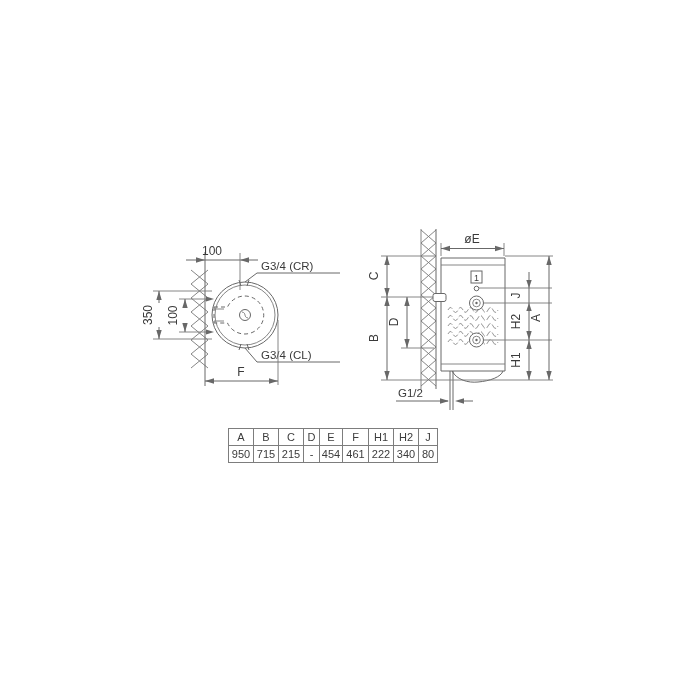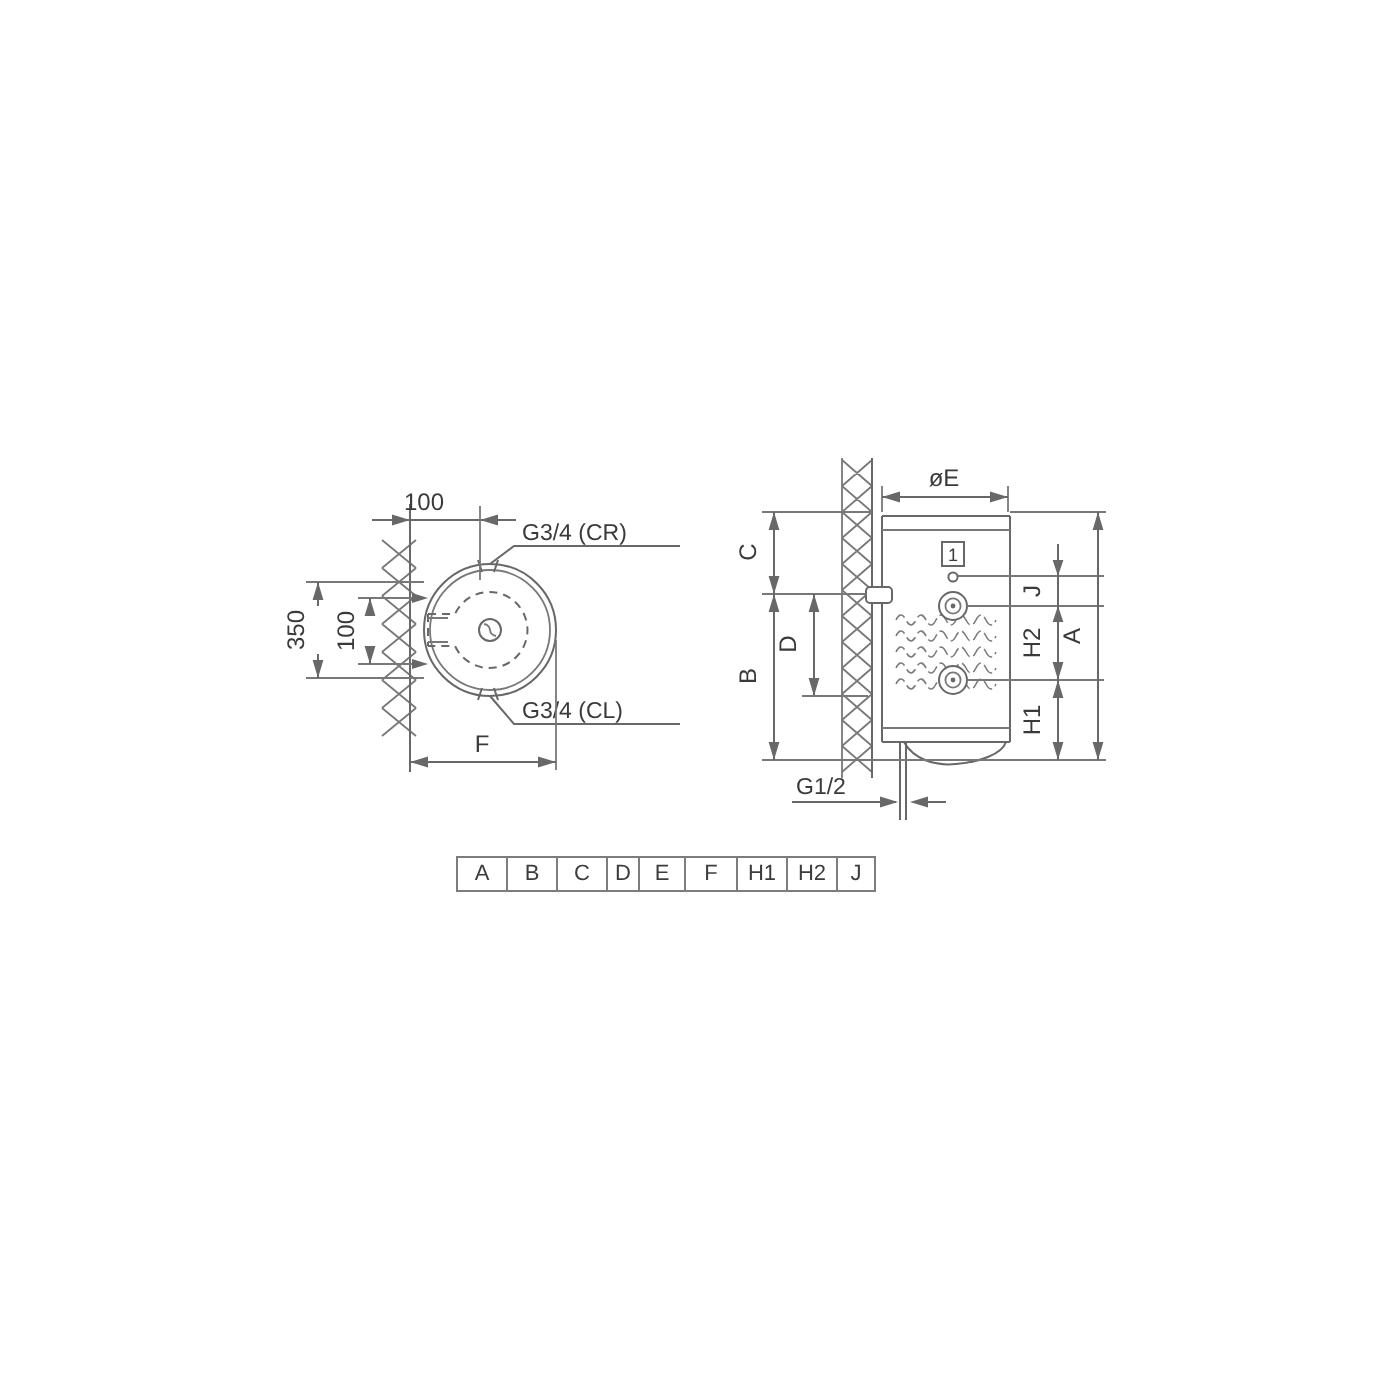--- a/index.html
+++ b/index.html
@@ -245,15 +245,26 @@
     <td>A</td>
     <td>B</td>
     <td>C</td>
     <td>D</td>
     <td>E</td>
     <td>F</td>
     <td>H1</td>
     <td>H2</td>
     <td>J</td>
   </tr>
+  <tr>
+    <td>950</td>
+    <td>715</td>
+    <td>215</td>
+    <td>-</td>
+    <td>454</td>
+    <td>461</td>
+    <td>222</td>
+    <td>340</td>
+    <td>80</td>
+  </tr>
 </tbody>
     </table>
 </div>
 
 </body></html>

